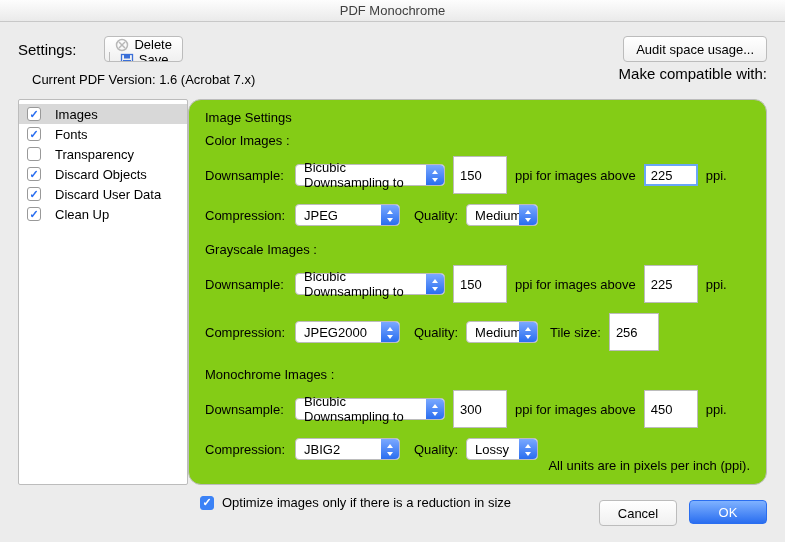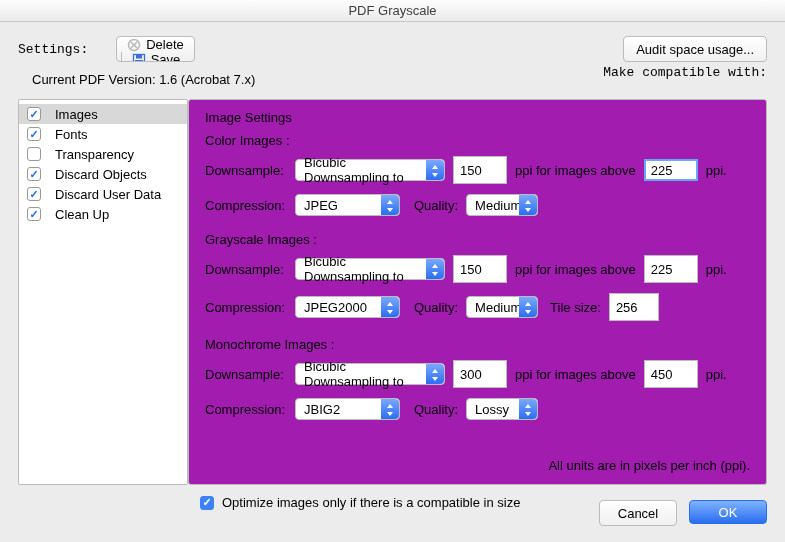--- a/index.html
+++ b/index.html
@@ -1,63 +1,63 @@
 <!DOCTYPE html>
 <html><head>
 <meta charset="utf-8">
 <style>
   * { box-sizing: border-box; margin: 0; padding: 0; font-family: -apple-system, "Helvetica Neue", Arial, sans-serif; font-size: 13px; color: #000; }
   body { background: #ececec; width: 785px; height: 542px; overflow: hidden; }
   .titlebar { text-align: center; height: 22px; line-height: 22px; border-bottom: 1px solid #c8c8c8; background: linear-gradient(#fdfdfd,#eaeaea); font-size: 13px; color: #404040; }
   .top-row { display:flex; align-items:center; padding: 14px 18px 10px 18px; gap: 10px; }
-  .label { font-size:13px;font-family:Liberation Mono, monospace; }
+  .label { font-size:15px; }
   .select { position:relative; background:#fff; border:1px solid #bcbcbc; border-radius:4px; height:22px; display:flex; align-items:center; padding:0 22px 0 8px; }
   .select::after { content:""; position:absolute; right:0; top:0; bottom:0; width:18px; background:linear-gradient(#7aa8ff,#2a6ef0); border-left:0; border-radius:0 4px 4px 0; }
   .select-arrows { position:absolute; right:4px; top:2px; height:18px; width:10px; pointer-events:none; z-index:1;}
   .select-arrows::before,.select-arrows::after{content:"";position:absolute;left:2px;border-left:3px solid transparent;border-right:3px solid transparent;}
   .select-arrows::before{top:3px;border-bottom:4px solid #fff;}
   .select-arrows::after{bottom:3px;border-top:4px solid #fff;}
   .mac-btn { background:linear-gradient(#ffffff,#f0f0f0); border:1px solid #bcbcbc; border-radius:4px; height:26px; padding:0 12px; display:flex; align-items:center; gap:6px; font-size:13px; }
   .current-version { padding: 0 0 12px 32px; font-size:13px; }
   .compat-row { position:absolute; top:65px; right:18px; display:flex; align-items:flex-start; gap:10px; }
   .compat-row .select { width:160px; }
   .topbar-btn-group { display:flex; align-items:center; border:1px solid #bcbcbc; border-radius:4px; overflow:hidden; height:26px; background:linear-gradient(#ffffff,#f0f0f0);flex-direction:column;}
   .topbar-btn-group .seg { display:flex; align-items:center; gap:5px; padding:0 10px; height:100%;}
   .topbar-btn-group .seg + .seg { border-left:1px solid #bcbcbc; }
   .main-area { display:flex; margin:0 18px; gap:0; }
   .sidebar { width:170px; background:#fff; border:1px solid #bcbcbc; border-radius:2px; height:386px; padding:4px 0; }
   .side-row { display:flex; align-items:center; height:20px; padding: 0 10px 0 8px; gap: 14px; }
   .side-row.selected { background:#d8d8d8; }
   .checkbox { width:14px; height:14px; border:1px solid #999; border-radius:3px; background:#fff; display:flex; align-items:center; justify-content:center; flex-shrink:0;}
   .checkbox.checked::after{content:"✓"; font-size:11px; color:#2a6ef0; font-weight:bold; line-height:1;}
-  .panel { flex:1; border:1px solid #bcbcbc; border-radius:3px; background:#a21caf; padding:10px 16px 12px 16px; height:386px; position:relative;}
+  .panel { flex:1; border:1px solid #bcbcbc; border-radius:13px; background:#84cc16; padding:10px 16px 12px 16px; height:386px; position:relative;}
   .panel-title{ font-size:13px; margin-bottom:8px; }
   .section-label { font-size:13px; margin:6px 0 8px 0; }
   .form-row { display:flex; align-items:center; gap:8px; margin-bottom:10px; }
   .row-label { width:82px; }
-  .text-input { background:#fff; border:1px solid #bcbcbc; height:28px; padding:0 6px; width:54px; text-align:left;}
+  .text-input { background:#fff; border:1px solid #bcbcbc; height:38px; padding:0 6px; width:54px; text-align:left;}
   .text-input.focused { border:2px solid #69a6f8; height:22px; padding:0 5px; }
   .text-input.wide { width:50px;}
   .ppi-label { white-space:nowrap; }
   .units-note { position:absolute; bottom:11px; right:16px; }
   .sel-mid{width:150px;}
   .sel-sm{width:105px;}
   .sel-xs{width:72px;}
   .optimize-row { margin: 10px 0 0 200px; display:flex; align-items:center; gap:8px;}
   .checkbox.blue { background:#3b82f6; border-color:#3b82f6;}
   .checkbox.blue.checked::after{color:#fff;}
   .footer { position:absolute; bottom:16px; right:18px; display:flex; gap:12px;}
   .footer .mac-btn{ width:78px; justify-content:center; }
   .ok-btn {background:linear-gradient(#7fb2ff,#2a6ef0); border:1px solid #2a6ef0; color:#fff; border-radius:4px; height:24px; width:78px; display:flex; align-items:center; justify-content:center;}
   .spacer{flex:1;}
 </style>
 </head>
 <body>
 
-<div class="titlebar">PDF Grayscale</div>
+<div class="titlebar">PDF Monochrome</div>
 
 <div class="top-row">
   <span class="label">Settings:</span>
   <div style="width:8px"></div>
   <div class="topbar-btn-group">
     <div class="seg disabled" style="color:#a0a0a0">
       <svg width="14" height="14">
           <circle cx="7" cy="7" r="5.5" fill="none" stroke="#b8b8b8" stroke-width="1.5"></circle>
           <line x1="4" y1="4" x2="10" y2="10" stroke="#b8b8b8" stroke-width="1.5"></line>
           <line x1="10" y1="4" x2="4" y2="10" stroke="#b8b8b8" stroke-width="1.5"></line>
@@ -192,21 +192,21 @@
           <span class="select-arrows"></span>
         </div>
     </div>
 
     <div class="units-note">All units are in pixels per inch (ppi).</div>
   </div>
 </div>
 
 <div class="optimize-row">
   <span class="checkbox blue checked"></span>
-  <span>Optimize images only if there is a compatible in size</span>
+  <span>Optimize images only if there is a reduction in size</span>
 </div>
 
 <div class="footer">
   <button class="mac-btn">
       <span>Cancel</span>
     </button>
   <div class="ok-btn">
       <span style="color:#fff">OK</span>
     </div>
 </div>

